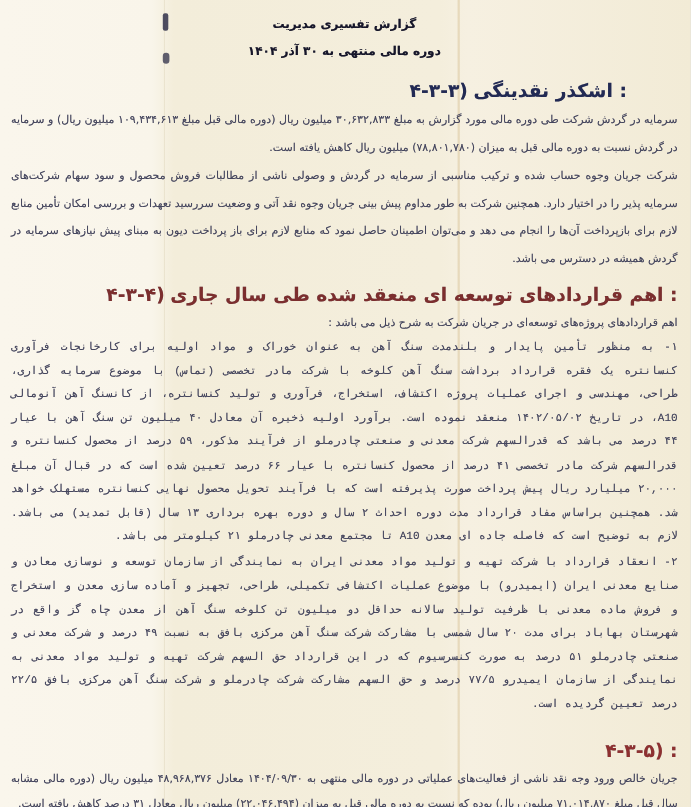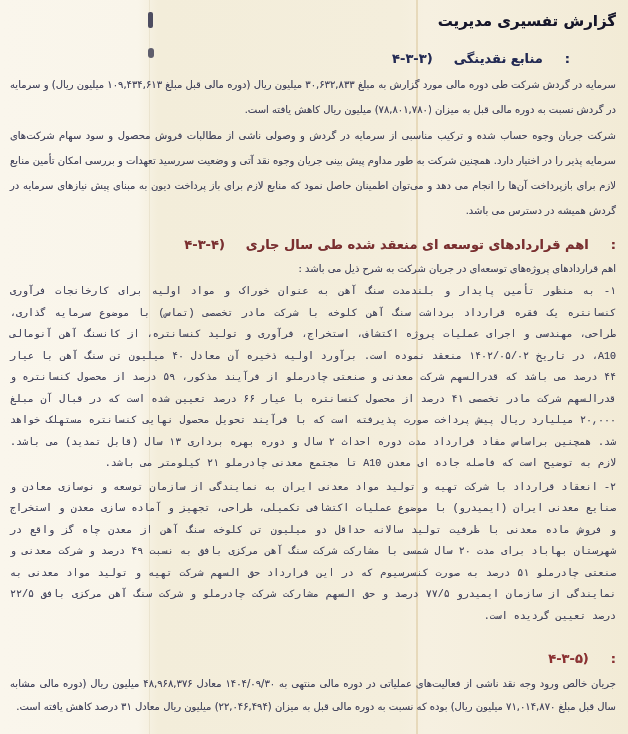--- a/index.html
+++ b/index.html
@@ -43,35 +43,36 @@
     width: 6px; height: 10px; background: #3a3a50;
     border-radius: 3px; opacity: .8;
   }
 
   .content {
     position: relative;
     padding: 9px 12px 0 10px;
   }
 
   .doc-title {
+    text-align: center;
     font-weight: bold;
-    font-size: 15px;
+    font-size: 11px;
     line-height: 25px;
     color: #16162a;
     text-shadow: 0 0 0.6px rgba(22,22,42,.55);
   }
 
   .heading {
     display: flex;
     direction: ltr;
     justify-content: flex-end;
     align-items: baseline;
-    gap: 21px;
+    gap: 5px;
     font-weight: bold;
-    font-size: 13px;
+    font-size: 17px;
     line-height: 17px;
     margin-top: 13px;
     margin-bottom: 5px;
     text-shadow: 0 0 0.6px rgba(40,40,70,.4);
   }
   .heading .h-num { direction: ltr; unicode-bidi: isolate; }
   .heading .h-label { direction: rtl; unicode-bidi: isolate; }
   .heading .h-colon { margin-left: 1px; }
 
   .h-liquidity { color: #222a54; padding-right: 46px; margin-top: 16px; }
@@ -101,24 +102,25 @@
 <div class="page">
 
   <div class="crease-left"></div>
   <div class="crease-main"></div>
   <div class="speck-1"></div>
   <div class="speck-2"></div>
 
   <div class="content">
 
     <div class="doc-title">گزارش تفسیری مدیریت</div>
+    <div class="doc-title">دوره مالی منتهی به ۳۰ آذر ۱۴۰۴</div>
 
     <div class="heading h-liquidity">
       <span class="h-num">۴-۳-۳)</span>
-      <span class="h-label">منابع نقدینگی</span>
+      <span class="h-label">اشکذر نقدینگی</span>
       <span class="h-colon">:</span>
     </div>
     <p class="body-text">سرمایه در گردش شرکت طی دوره مالی مورد گزارش به مبلغ ۳۰,۶۳۲,۸۳۳ میلیون ریال (دوره مالی قبل مبلغ ۱۰۹,۴۳۴,۶۱۳ میلیون ریال) و سرمایه در گردش نسبت به دوره مالی قبل به میزان (۷۸,۸۰۱,۷۸۰) میلیون ریال کاهش یافته است.</p>
     <p class="body-text">شرکت جریان وجوه حساب شده و ترکیب مناسبی از سرمایه در گردش و وصولی ناشی از مطالبات فروش محصول و سود سهام شرکت‌های سرمایه پذیر را در اختیار دارد. همچنین شرکت به طور مداوم پیش بینی جریان وجوه نقد آتی و وضعیت سررسید تعهدات و بررسی امکان تأمین منابع لازم برای بازپرداخت آن‌ها را انجام می دهد و می‌توان اطمینان حاصل نمود که منابع لازم برای باز پرداخت دیون به مبنای پیش نیازهای سرمایه در گردش همیشه در دسترس می باشد.</p>
 
     <div class="heading h-contracts">
       <span class="h-num">۴-۳-۴)</span>
       <span class="h-label">اهم قراردادهای توسعه ای منعقد شده طی سال جاری</span>
       <span class="h-colon">:</span>
     </div>

